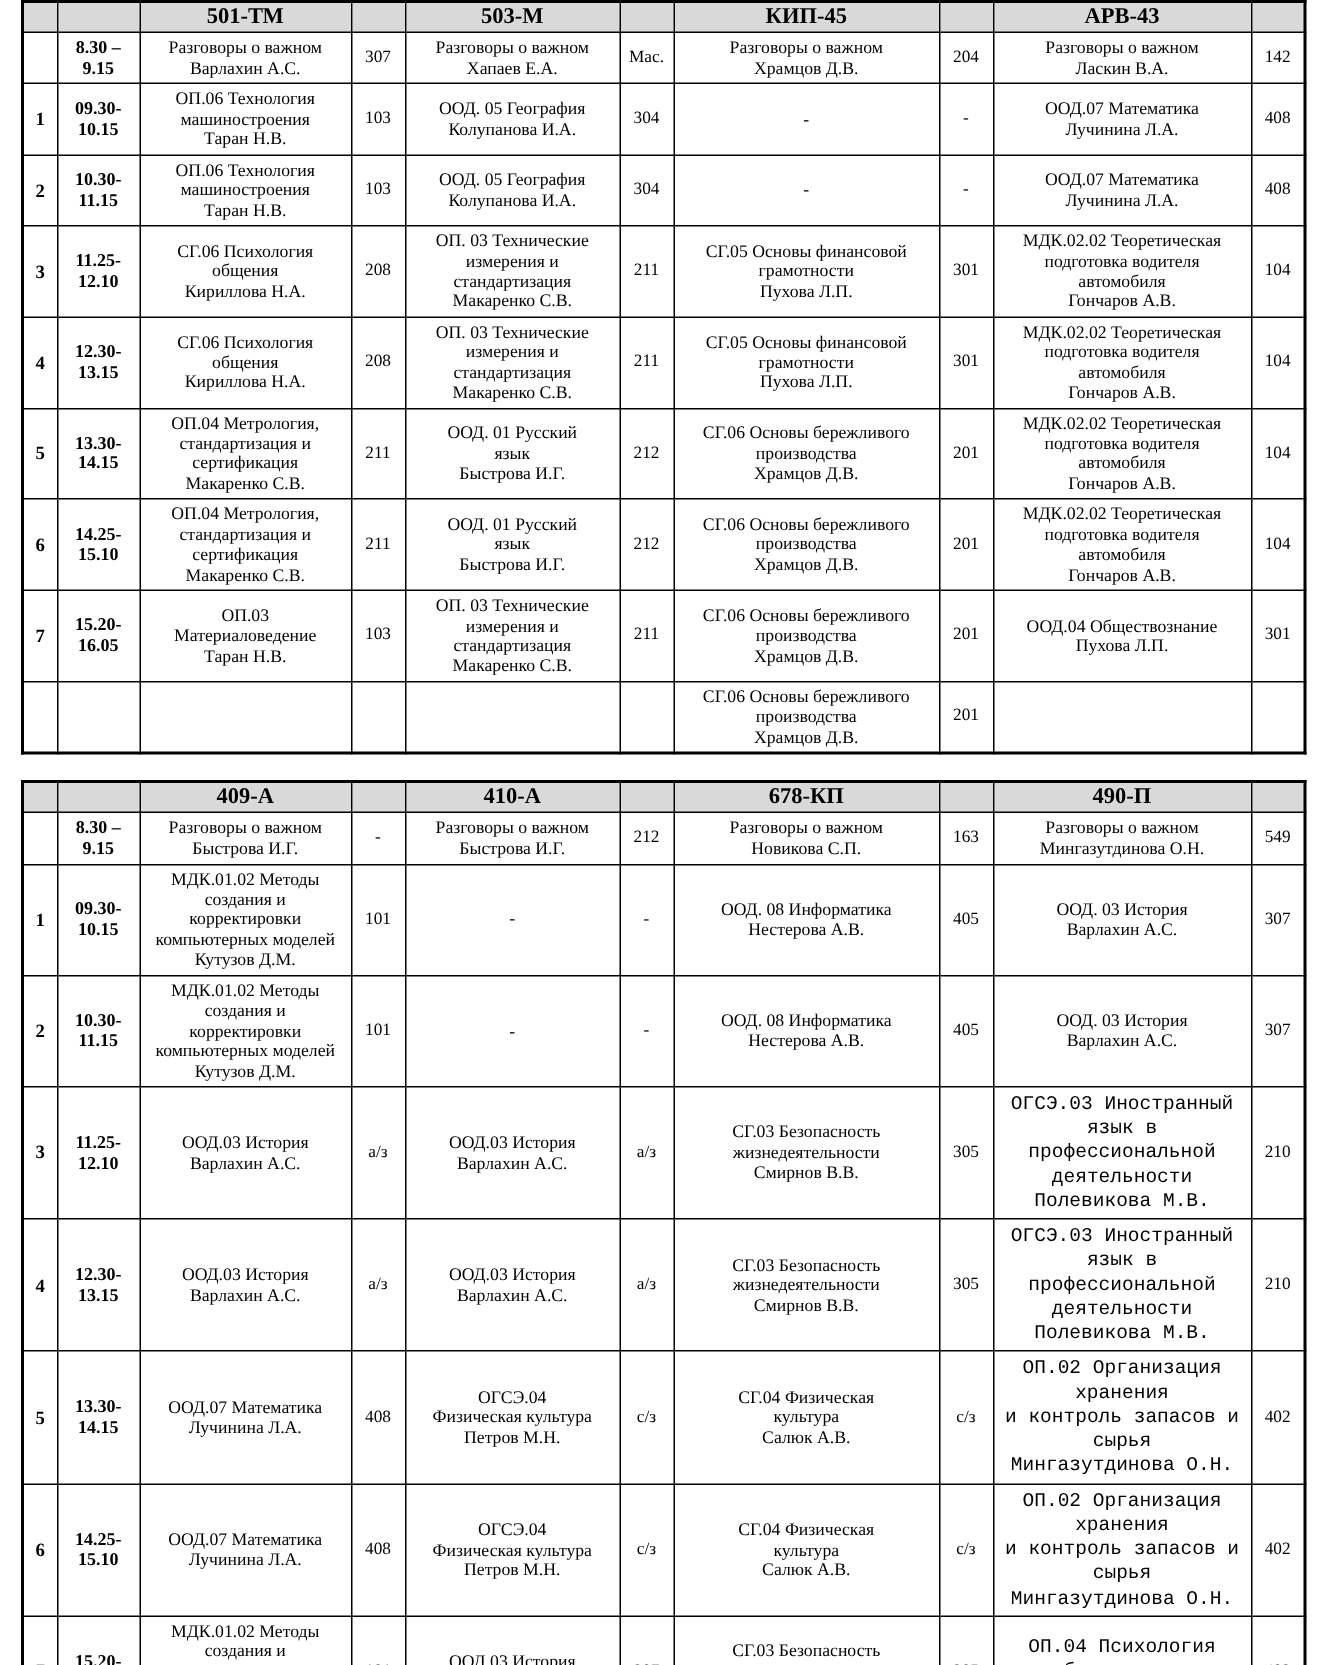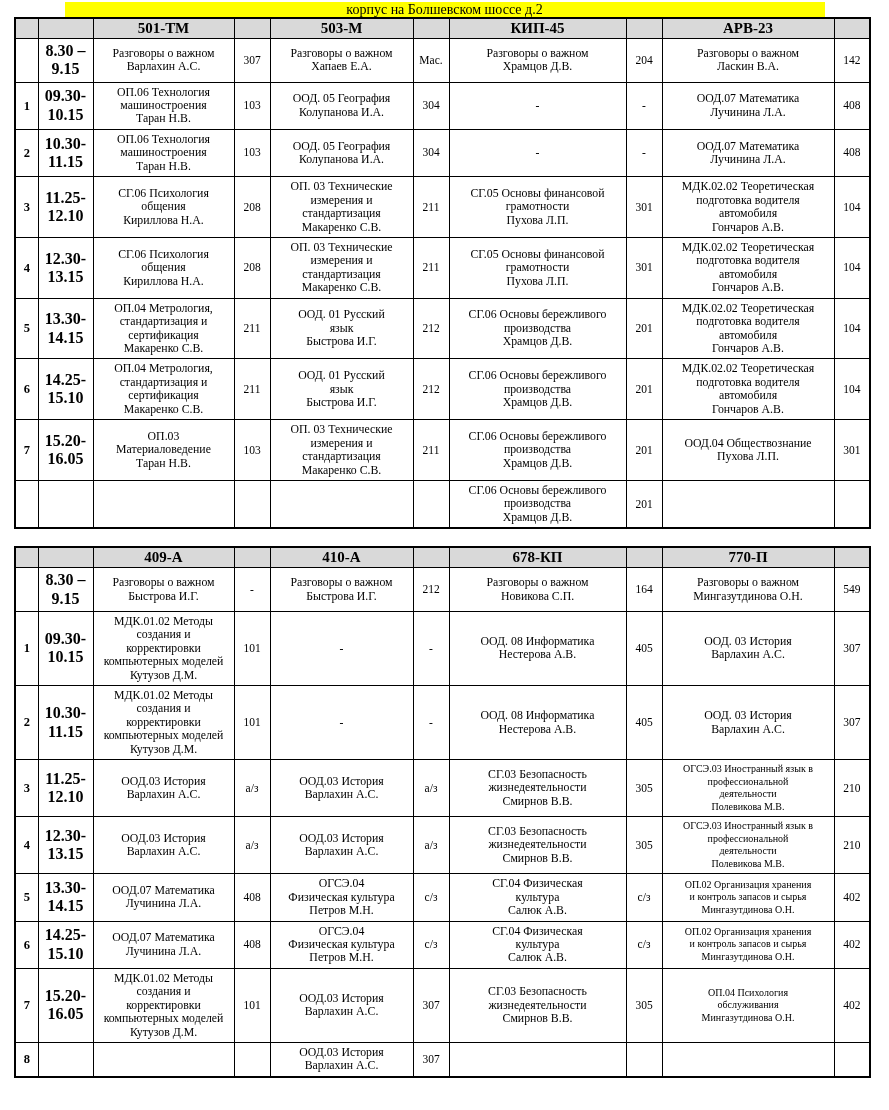--- a/index.html
+++ b/index.html
@@ -23,29 +23,28 @@
   table.sched td {
     border:1px solid #000; text-align:center; vertical-align:middle;
     padding:3px 1px; font-size:11.8px; line-height:1.14;
     white-space:pre-line; overflow:hidden;
   }
   table.sched td.hdr {
     background:var(--header-bg, #D9D9D9); font-weight:bold;
     font-size:15px; height:14px; white-space:nowrap; padding:1px;
   }
   table.sched td.num  { font-weight:bold; font-size:12.5px; }
-  table.sched td.time { font-weight:bold; font-size:16px; }
+  table.sched td.time { font-weight:bold; font-size:12px; }
   table.sched td.room { font-size:11.5px; }
-  table.sched td.subj.sm { font-size:10px; line-height:1.25; }
+  table.sched td.subj.sm { font-size:13px; line-height:1.25;font-family:Liberation Mono, monospace; }
 </style>
 </head>
 <body>
 
 <div class="page">
-  <div class="banner">корпус на Болшевском шоссе д.2</div>
   <table class="sched">
       <colgroup>
         <col style="width: 23px;">
         <col style="width: 55px;">
         <col style="width: 141px;">
         <col style="width: 36px;">
         <col style="width: 143px;">
         <col style="width: 36px;">
         <col style="width: 177px;">
         <col style="width: 36px;">
@@ -55,21 +54,21 @@
       <thead>
         <tr>
           <td class="hdr"></td>
           <td class="hdr"></td>
           <td class="hdr group">501-ТМ</td>
           <td class="hdr"></td>
           <td class="hdr group">503-М</td>
           <td class="hdr"></td>
           <td class="hdr group">КИП-45</td>
           <td class="hdr"></td>
-          <td class="hdr group">АРВ-23</td>
+          <td class="hdr group">АРВ-43</td>
           <td class="hdr"></td>
         </tr>
       </thead>
       <tbody>
         <tr>
           <td class="num"></td>
           <td class="time">8.30 –
 9.15</td>
           <td class="subj">Разговоры о важном
 Варлахин А.С.</td>
@@ -263,38 +262,38 @@
       <thead>
         <tr>
           <td class="hdr"></td>
           <td class="hdr"></td>
           <td class="hdr group">409-А</td>
           <td class="hdr"></td>
           <td class="hdr group">410-А</td>
           <td class="hdr"></td>
           <td class="hdr group">678-КП</td>
           <td class="hdr"></td>
-          <td class="hdr group">770-П</td>
+          <td class="hdr group">490-П</td>
           <td class="hdr"></td>
         </tr>
       </thead>
       <tbody>
         <tr>
           <td class="num"></td>
           <td class="time">8.30 –
 9.15</td>
           <td class="subj">Разговоры о важном
 Быстрова И.Г.</td>
           <td class="room">-</td>
           <td class="subj">Разговоры о важном
 Быстрова И.Г.</td>
           <td class="room">212</td>
           <td class="subj">Разговоры о важном
 Новикова С.П.</td>
-          <td class="room">164</td>
+          <td class="room">163</td>
           <td class="subj">Разговоры о важном
 Мингазутдинова О.Н.</td>
           <td class="room">549</td>
         </tr>
         <tr>
           <td class="num">1</td>
           <td class="time">09.30-
 10.15</td>
           <td class="subj">МДК.01.02 Методы
 создания и

